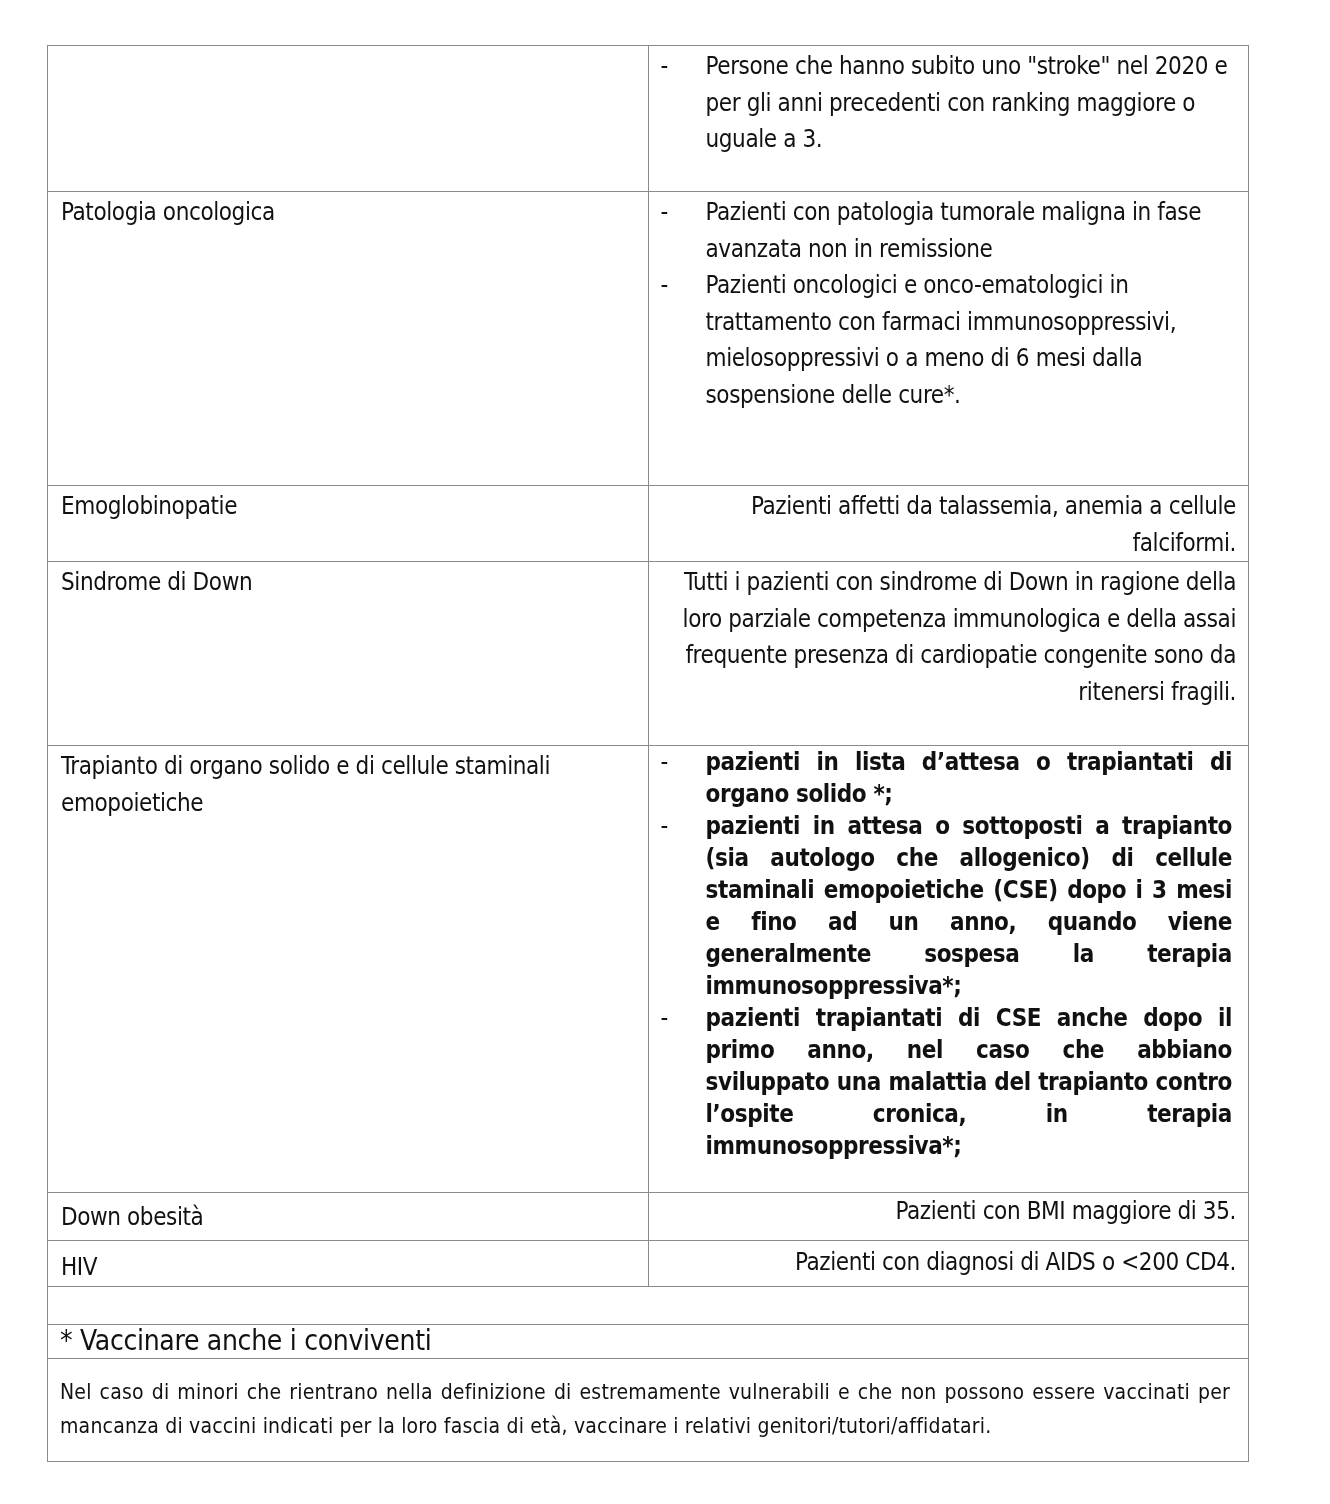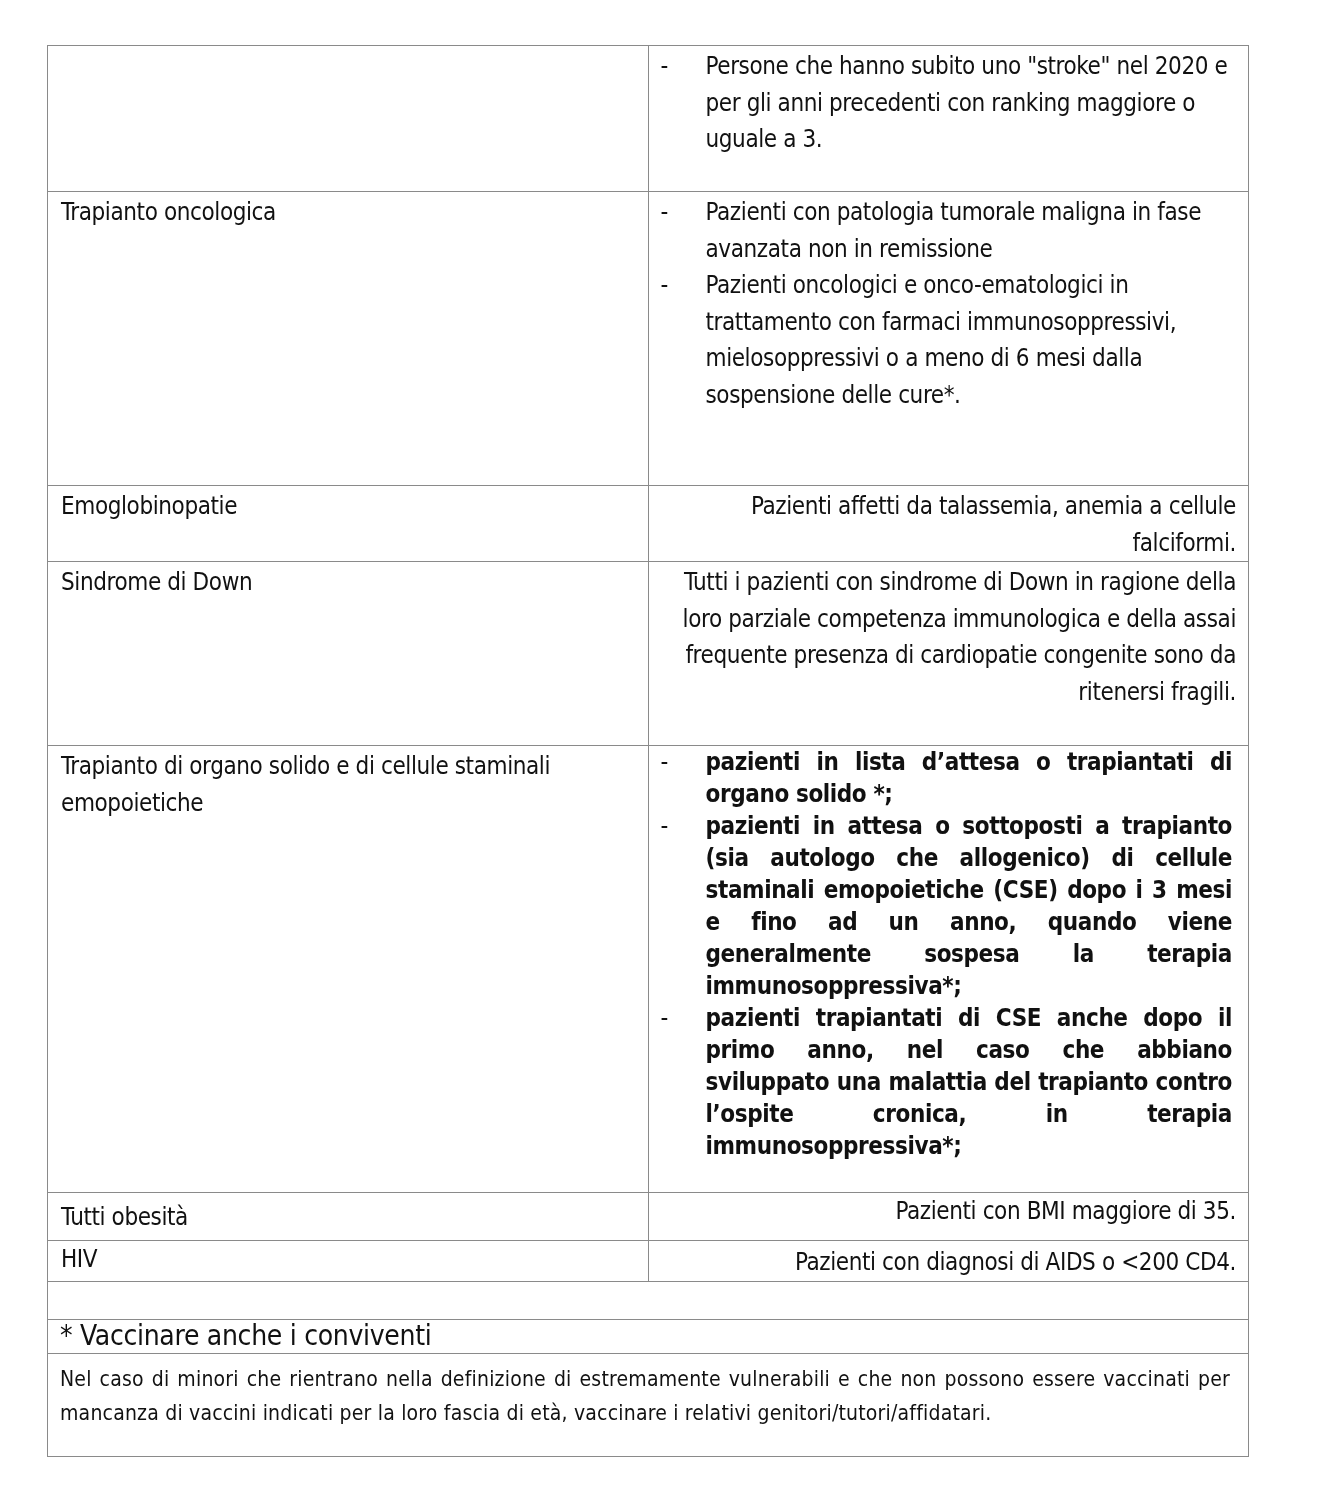--- a/index.html
+++ b/index.html
@@ -12,21 +12,21 @@
   .txt { font-size: 24px; line-height: 36.5px; letter-spacing: -0.4px; font-stretch: condensed; }
   .cat { padding: 2px 12px 0 13px; }
   .plain { padding: 2px 12px 0 12px; text-align: right; }
   ul.dash { list-style: none; margin: 0; padding: 0 16px 0 0; }
   ul.dash li { position: relative; padding-left: 57px; }
   ul.dash li .dash-mark { position: absolute; left: 12px; top: 0; }
   .justify li .item-text { display: block; text-align: justify; line-height: 32px; font-weight: bold; }
   .justify { padding-top: 0px; }
   .justify li { }
   .foot-small { font-size: 28px; line-height: 32px; padding: 0 12px 0 12px; letter-spacing: -0.3px; }
-  .foot-para { font-size: 21px; line-height: 34px; padding: 8px 18px 4px 12px; text-align: justify; text-align-last: left; letter-spacing: 0.2px; }
+  .foot-para { font-size: 21px; line-height: 34px; padding: 16px 18px 4px 12px; text-align: justify; text-align-last: left; letter-spacing: 0.2px; }
 </style>
 </head>
 <body>
 
 <div class="page">
 <table>
   <colgroup>
         <col class="c1">
         <col class="c2">
       </colgroup>
@@ -38,21 +38,21 @@
       <ul class="dash" style="padding-top:2px;">
         <li>
           <span class="dash-mark">-</span>
           <span>Persone che hanno subito uno "stroke" nel 2020 e per gli anni precedenti con ranking maggiore o uguale a 3.</span>
         </li>
       </ul>
     </td>
   </tr>
 
   <tr style="height:294px;">
-    <td class="txt cat">Trapianto oncologica</td>
+    <td class="txt cat">Patologia oncologica</td>
     <td class="txt">
       <ul class="dash" style="padding-top:2px;">
         <li>
           <span class="dash-mark">-</span>
           <span>Pazienti con patologia tumorale maligna in fase avanzata non in remissione</span>
         </li>
         <li>
           <span class="dash-mark">-</span>
           <span>Pazienti oncologici e onco-ematologici in trattamento con farmaci immunosoppressivi, mielosoppressivi o a meno di 6 mesi dalla sospensione delle cure*.</span>
         </li>
@@ -84,26 +84,26 @@
         </li>
         <li>
           <span class="dash-mark" style="line-height:32px;">-</span>
           <span class="item-text">pazienti trapiantati di CSE anche dopo il primo anno, nel caso che abbiano sviluppato una malattia del trapianto contro l’ospite cronica, in terapia immunosoppressiva*;</span>
         </li>
       </ul>
     </td>
   </tr>
 
   <tr style="height:48px;">
-    <td class="txt cat" style="padding-top:6px;">Tutti obesità</td>
+    <td class="txt cat" style="padding-top:6px;">Down obesità</td>
     <td class="txt plain" style="padding-top:0;margin-left:32px;">Pazienti con BMI maggiore di 35.</td>
   </tr>
 
   <tr style="height:38px;">
-    <td class="txt cat" style="padding-top:0;">HIV</td>
+    <td class="txt cat" style="padding-top:8px;">HIV</td>
     <td class="txt plain" style="padding-top:3px;">Pazienti con diagnosi di AIDS o &lt;200 CD4.</td>
   </tr>
 
   <tr style="height:38px;">
     <td colspan="2"></td>
   </tr>
 
   <tr style="height:34px;">
     <td colspan="2" class="foot-small">* Vaccinare anche i conviventi</td>
   </tr>

